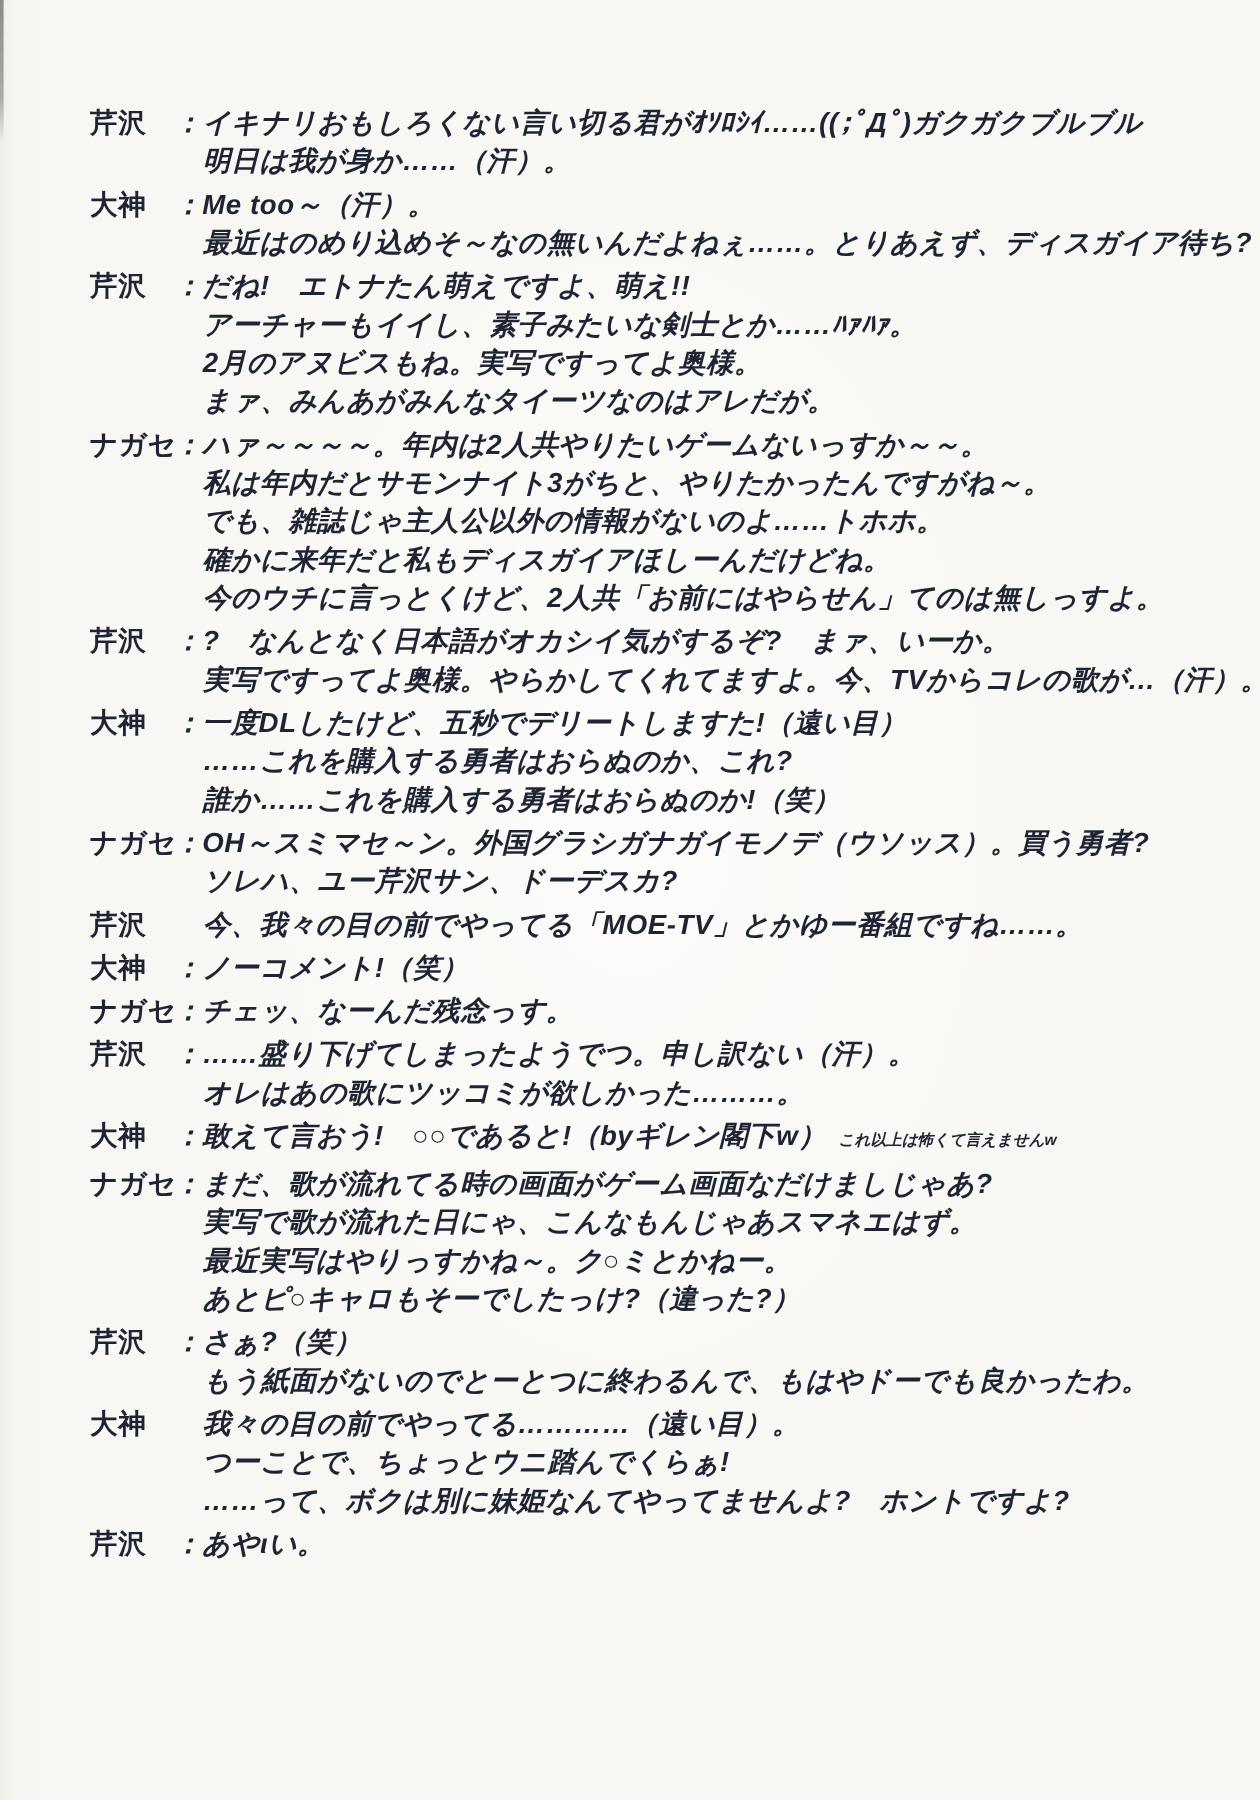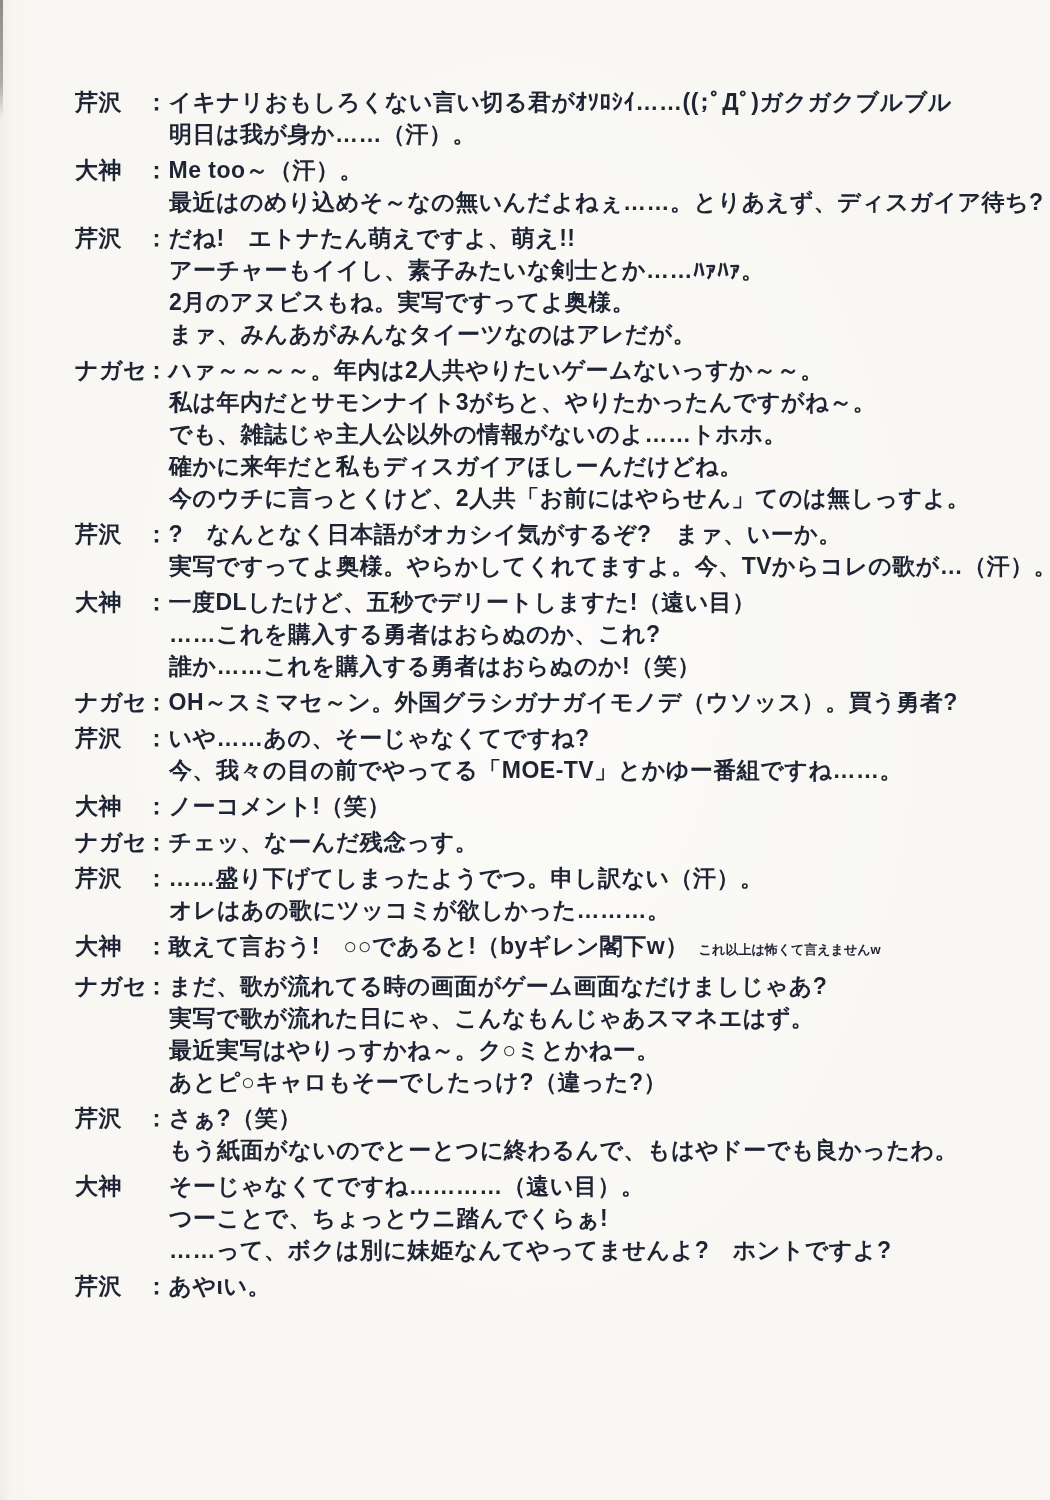--- a/index.html
+++ b/index.html
@@ -47,20 +47,21 @@
     width: 70px;
     font-size: 23px;
     font-weight: 700;
     line-height: 32px;
     letter-spacing: 0.5px;
     white-space: nowrap;
   }
   .lines {
     flex: 1;
     min-width: 0;
+    font-style: italic;
   }
   .line {
     font-size: 23px;
     font-weight: 700;
     line-height: 32px;
     letter-spacing: 0.5px;
     white-space: nowrap;
     padding-left: 24px; 
   }
   .line.first {
@@ -131,27 +132,27 @@
           <div class="line first"><span>：一度DLしたけど、五秒でデリートしますた!（遠い目）</span></div>
           <div class="line"><span>……これを購入する勇者はおらぬのか、これ?</span></div>
           <div class="line"><span>誰か……これを購入する勇者はおらぬのか!（笑）</span></div>
         </div>
   </div>
 
   <div class="block">
     <div class="speaker">ナガセ</div>
     <div class="lines">
           <div class="line first"><span>：OH～スミマセ～ン。外国グラシガナガイモノデ（ウソッス）。買う勇者?</span></div>
-        </div>
-  </div>
-
-  <div class="block">
-    <div class="speaker">芹沢</div>
-    <div class="lines">
-          <div class="line first"><span>：いや……あの、そーじゃなくてですね?</span></div>
+          <div class="line"><span>ソレハ、ユー芹沢サン、ドーデスカ?</span></div>
+        </div>
+  </div>
+
+  <div class="block">
+    <div class="speaker">芹沢</div>
+    <div class="lines">
           <div class="line"><span>今、我々の目の前でやってる「MOE-TV」とかゆー番組ですね……。</span></div>
         </div>
   </div>
 
   <div class="block">
     <div class="speaker">大神</div>
     <div class="lines">
           <div class="line first"><span>：ノーコメント!（笑）</span></div>
         </div>
   </div>
@@ -192,21 +193,21 @@
     <div class="speaker">芹沢</div>
     <div class="lines">
           <div class="line first"><span>：さぁ?（笑）</span></div>
           <div class="line"><span>もう紙面がないのでとーとつに終わるんで、もはやドーでも良かったわ。</span></div>
         </div>
   </div>
 
   <div class="block">
     <div class="speaker">大神</div>
     <div class="lines">
-          <div class="line"><span>そーじゃなくてですね…………（遠い目）。</span></div>
+          <div class="line"><span>我々の目の前でやってる…………（遠い目）。</span></div>
           <div class="line"><span>つーことで、ちょっとウニ踏んでくらぁ!</span></div>
           <div class="line"><span>……って、ボクは別に妹姫なんてやってませんよ?　ホントですよ?</span></div>
         </div>
   </div>
 
   <div class="block">
     <div class="speaker">芹沢</div>
     <div class="lines">
           <div class="line first"><span>：あやιい。</span></div>
         </div>

